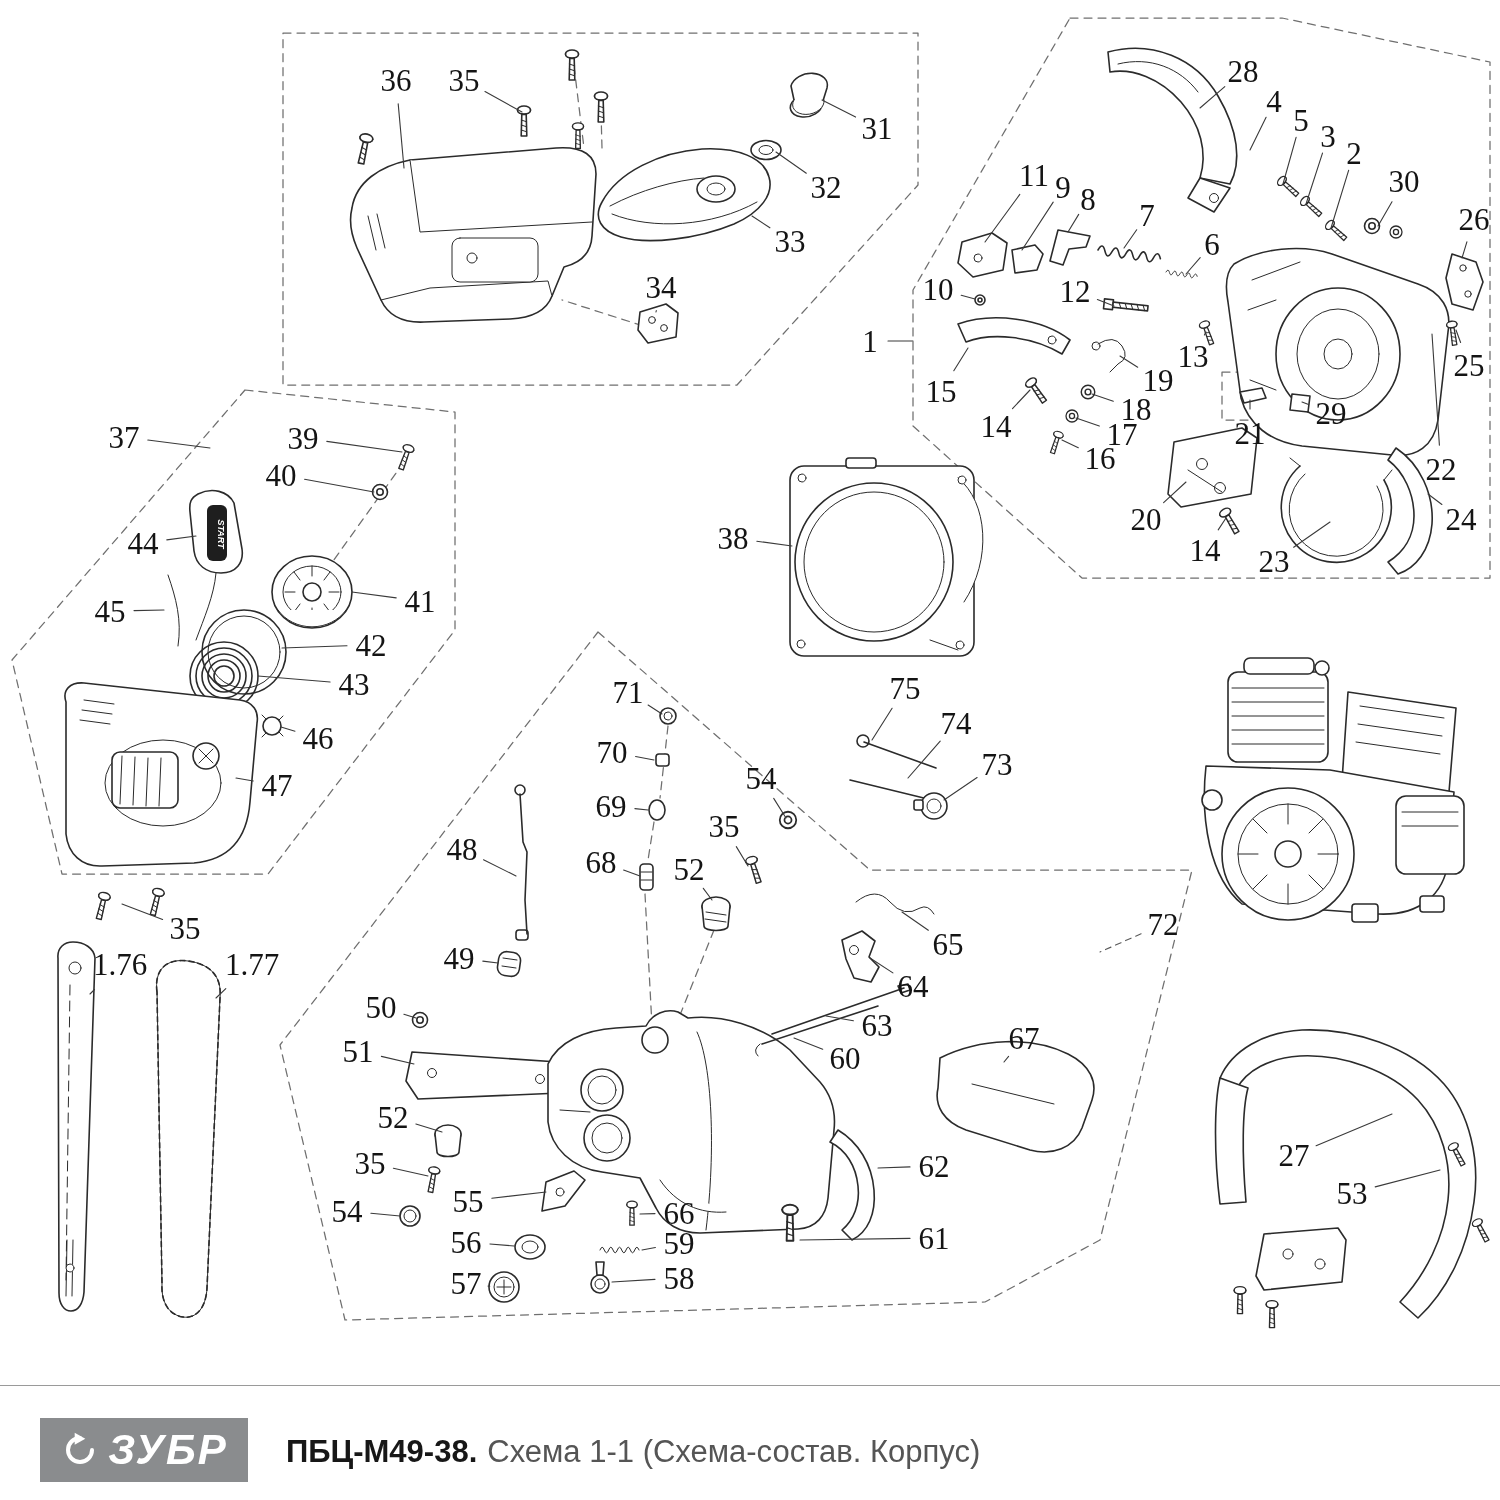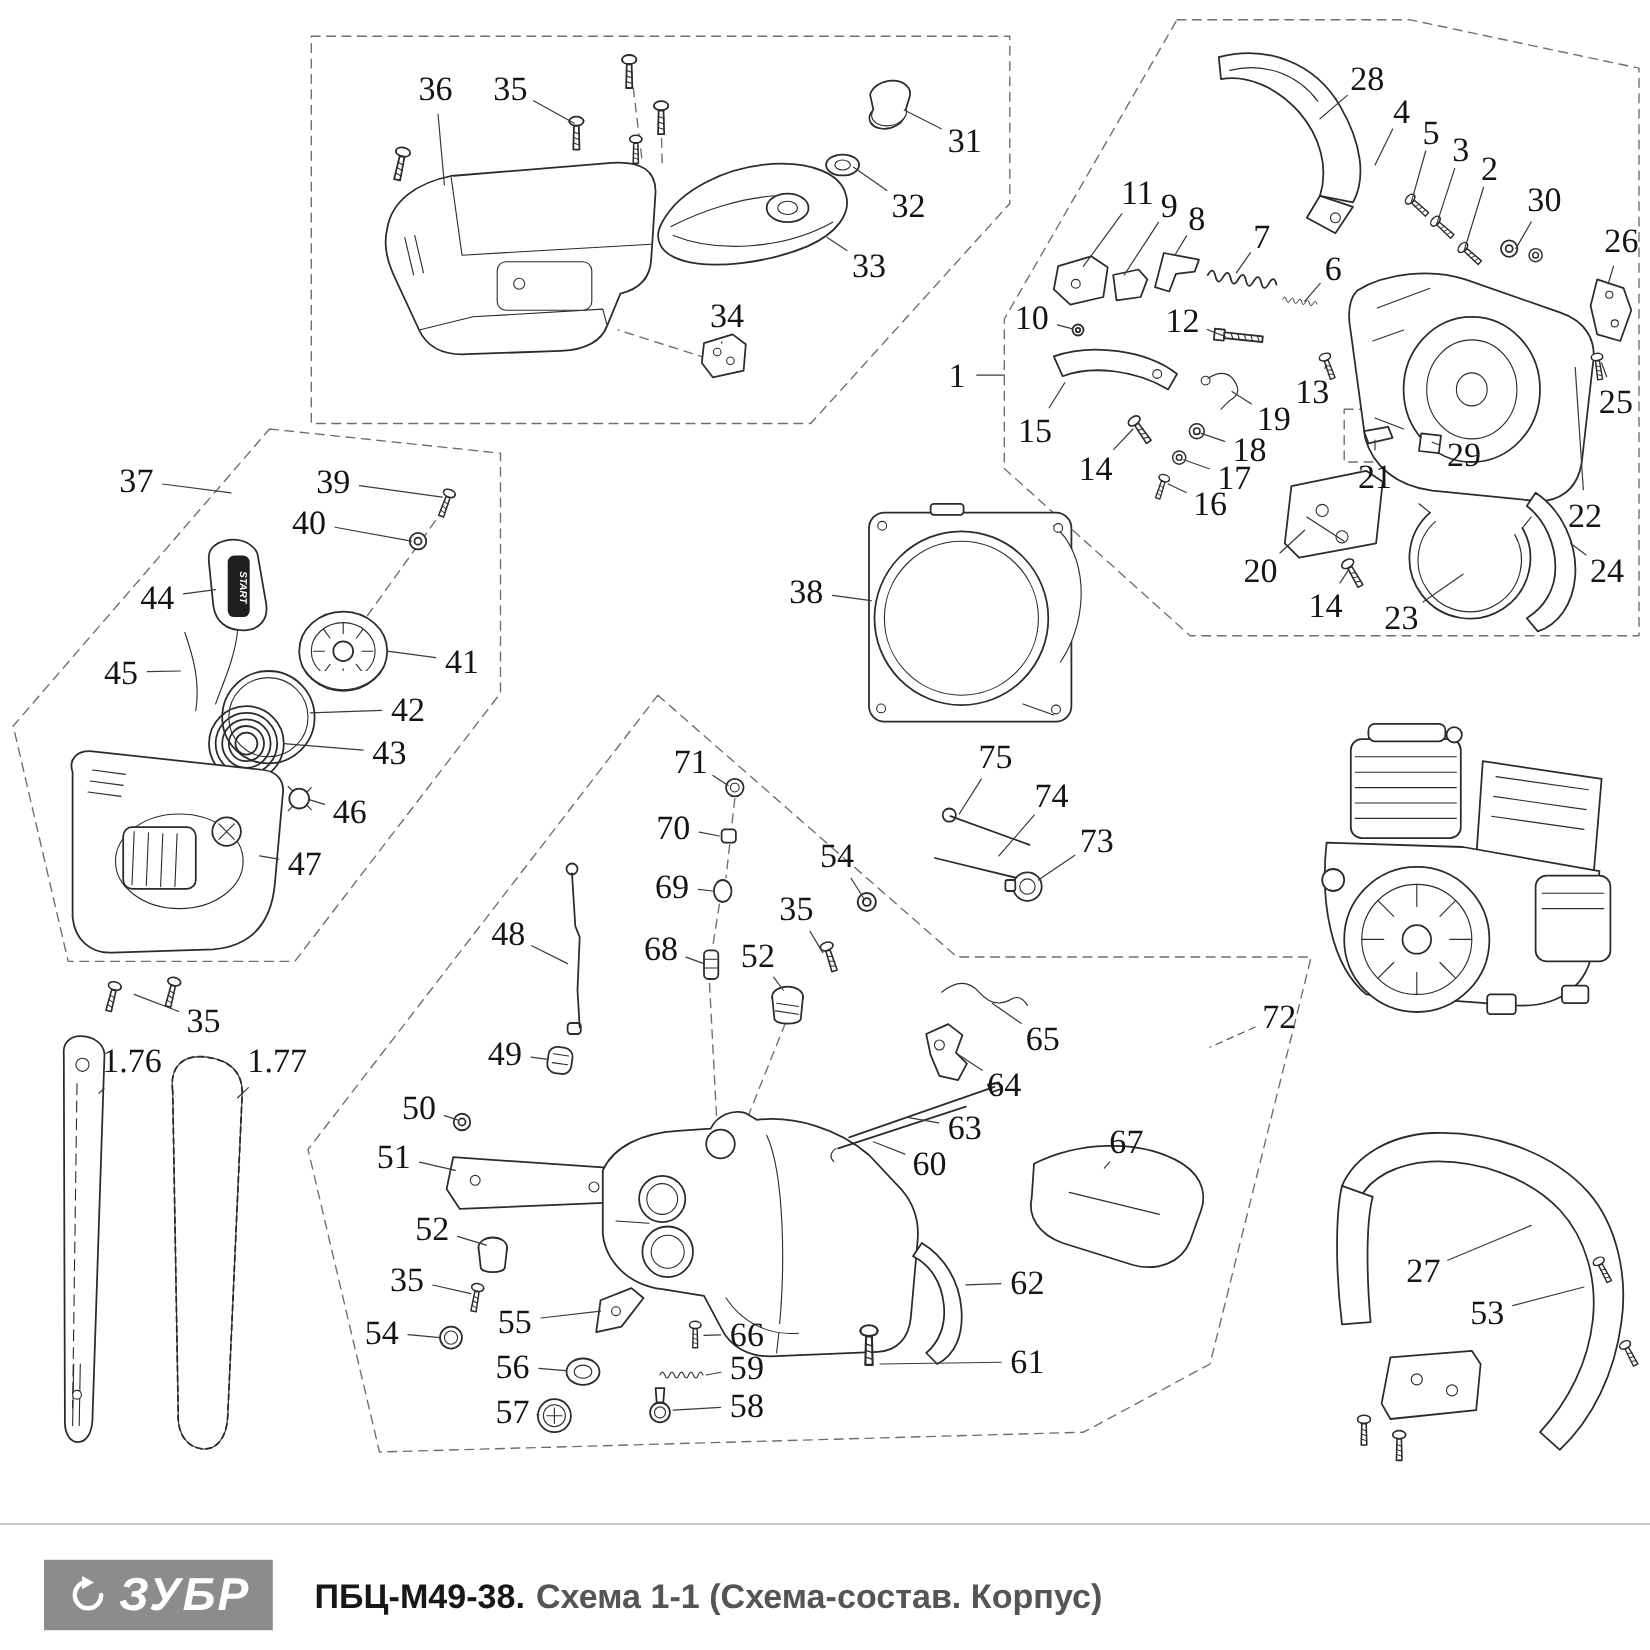--- a/index.html
+++ b/index.html
@@ -33,21 +33,21 @@
   
   .footer-rule{position:absolute;left:0;right:0;top:1385px;border-top:1.5px solid #9a9a9a;}
   .brand-badge{
     position:absolute;left:40px;top:1418px;width:208px;height:64px;
     background:var(--footer-gray);display:flex;align-items:center;justify-content:center;gap:8px;
   }
   .brand-emblem{width:40px;height:40px;}
   .brand-text{color:#fff;font-weight:bold;font-style:italic;font-size:42px;letter-spacing:2px;line-height:1;}
   .doc-title{position:absolute;left:286px;top:1434px;font-size:31px;color:#171717;white-space:nowrap;}
   .doc-title .model{font-weight:bold;}
-  .doc-title .subtitle{color:var(--title-gray);margin-left:10px;font-weight:bold;}
+  .doc-title .subtitle{color:var(--title-gray);margin-left:10px;font-weight:normal;}
 </style>
 </head>
 <body>
 
 <svg class="diagram" viewBox="0 0 1500 1500">
   <defs>
     <g id="screw" class="fill">
       <ellipse cx="0" cy="-2" rx="6.5" ry="4"></ellipse>
       <path d="M-6.5,-2 C-6.5,3.5 6.5,3.5 6.5,-2"></path>
       <path d="M-2.2,2.5 L-2.8,24 L2.8,24 L2.2,2.5 Z"></path>

